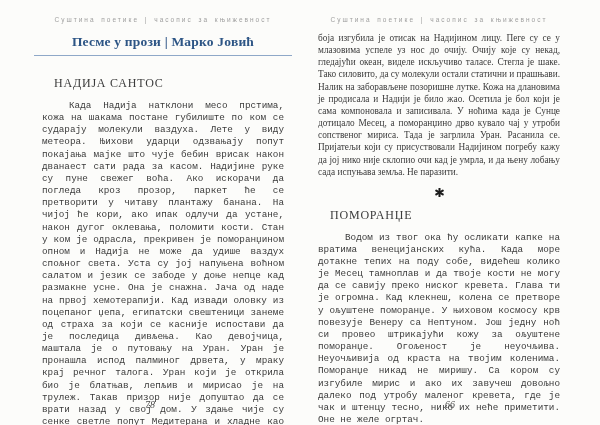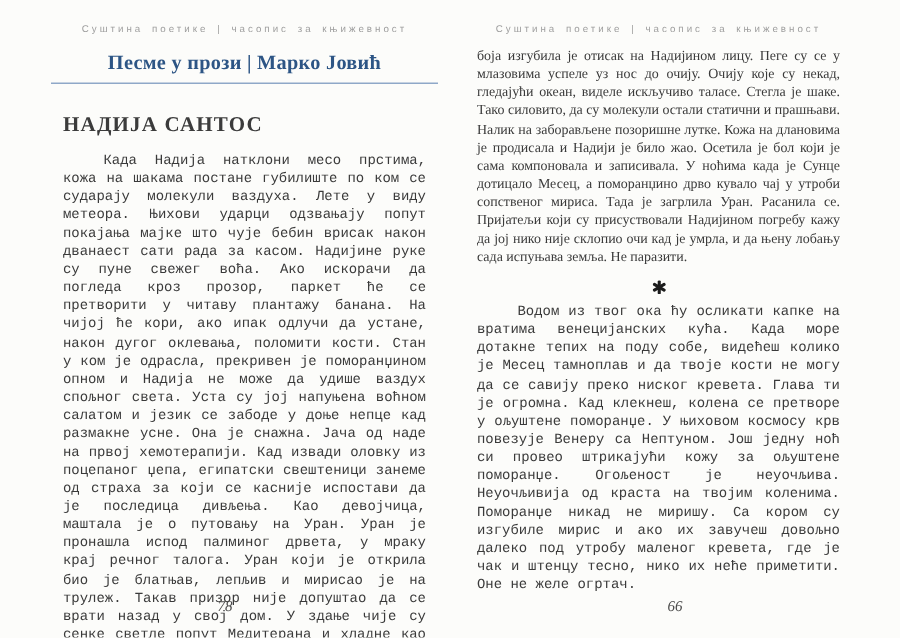--- a/index.html
+++ b/index.html
@@ -40,24 +40,24 @@
     letter-spacing: 0.2px;
     color: #2d5585;
     white-space: nowrap;
   }
   .title-rule {
     border: none;
     border-top: 1.5px solid #8fa8c8;
     margin: 5px -8px 0 -8px;
   }
   .section-heading {
-    margin: 20px 0 9px 0;
+    margin: 20px 0 9px 12px;
     font-family: "Liberation Serif", serif;
-    font-weight: bold;
-    font-size: 14px;
+    font-weight: normal;
+    font-size: 12px;
     letter-spacing: 0.8px;
     color: #3b3b3b;
   }
   .page-right .continuation { margin-top: 9px; }
   .body-text {
     font-size: 9.3px;
     line-height: 12.15px;
     text-align: justify;
     color: #3a3a3a;
   }
@@ -101,17 +101,18 @@
       <span>
         <svg width="9" height="9" viewBox="0 0 10 10" aria-hidden="true">
           <g stroke="#1c1c1c" stroke-width="2.3" stroke-linecap="round">
             <line x1="5" y1="0.8" x2="5" y2="9.2"></line>
             <line x1="1.4" y1="2.9" x2="8.6" y2="7.1"></line>
             <line x1="8.6" y1="2.9" x2="1.4" y2="7.1"></line>
           </g>
         </svg>
       </span>
     </div>
+    <h2 class="section-heading">ПОМОРАНЏЕ</h2>
     <p class="body-text indent">Водом из твог ока ћу осликати капке на вратима венецијанских кућа. Када море дотакне тепих на поду собе, видећеш колико је Месец тамноплав и да твоје кости не могу да се савију преко ниског кревета. Глава ти је огромна. Кад клекнеш, колена се претворе у ољуштене поморанџе. У њиховом космосу крв повезује Венеру са Нептуном. Још једну ноћ си провео штрикајући кожу за ољуштене поморанџе. Огољеност је неуочљива. Неуочљивија од краста на твојим коленима. Поморанџе никад не миришу. Са кором су изгубиле мирис и ако их завучеш довољно далеко под утробу маленог кревета, где је чак и штенцу тесно, нико их неће приметити. Оне не желе огртач.</p>
     <div class="page-number">66</div>
   </section>
 
 </div>
 
 </body></html>

